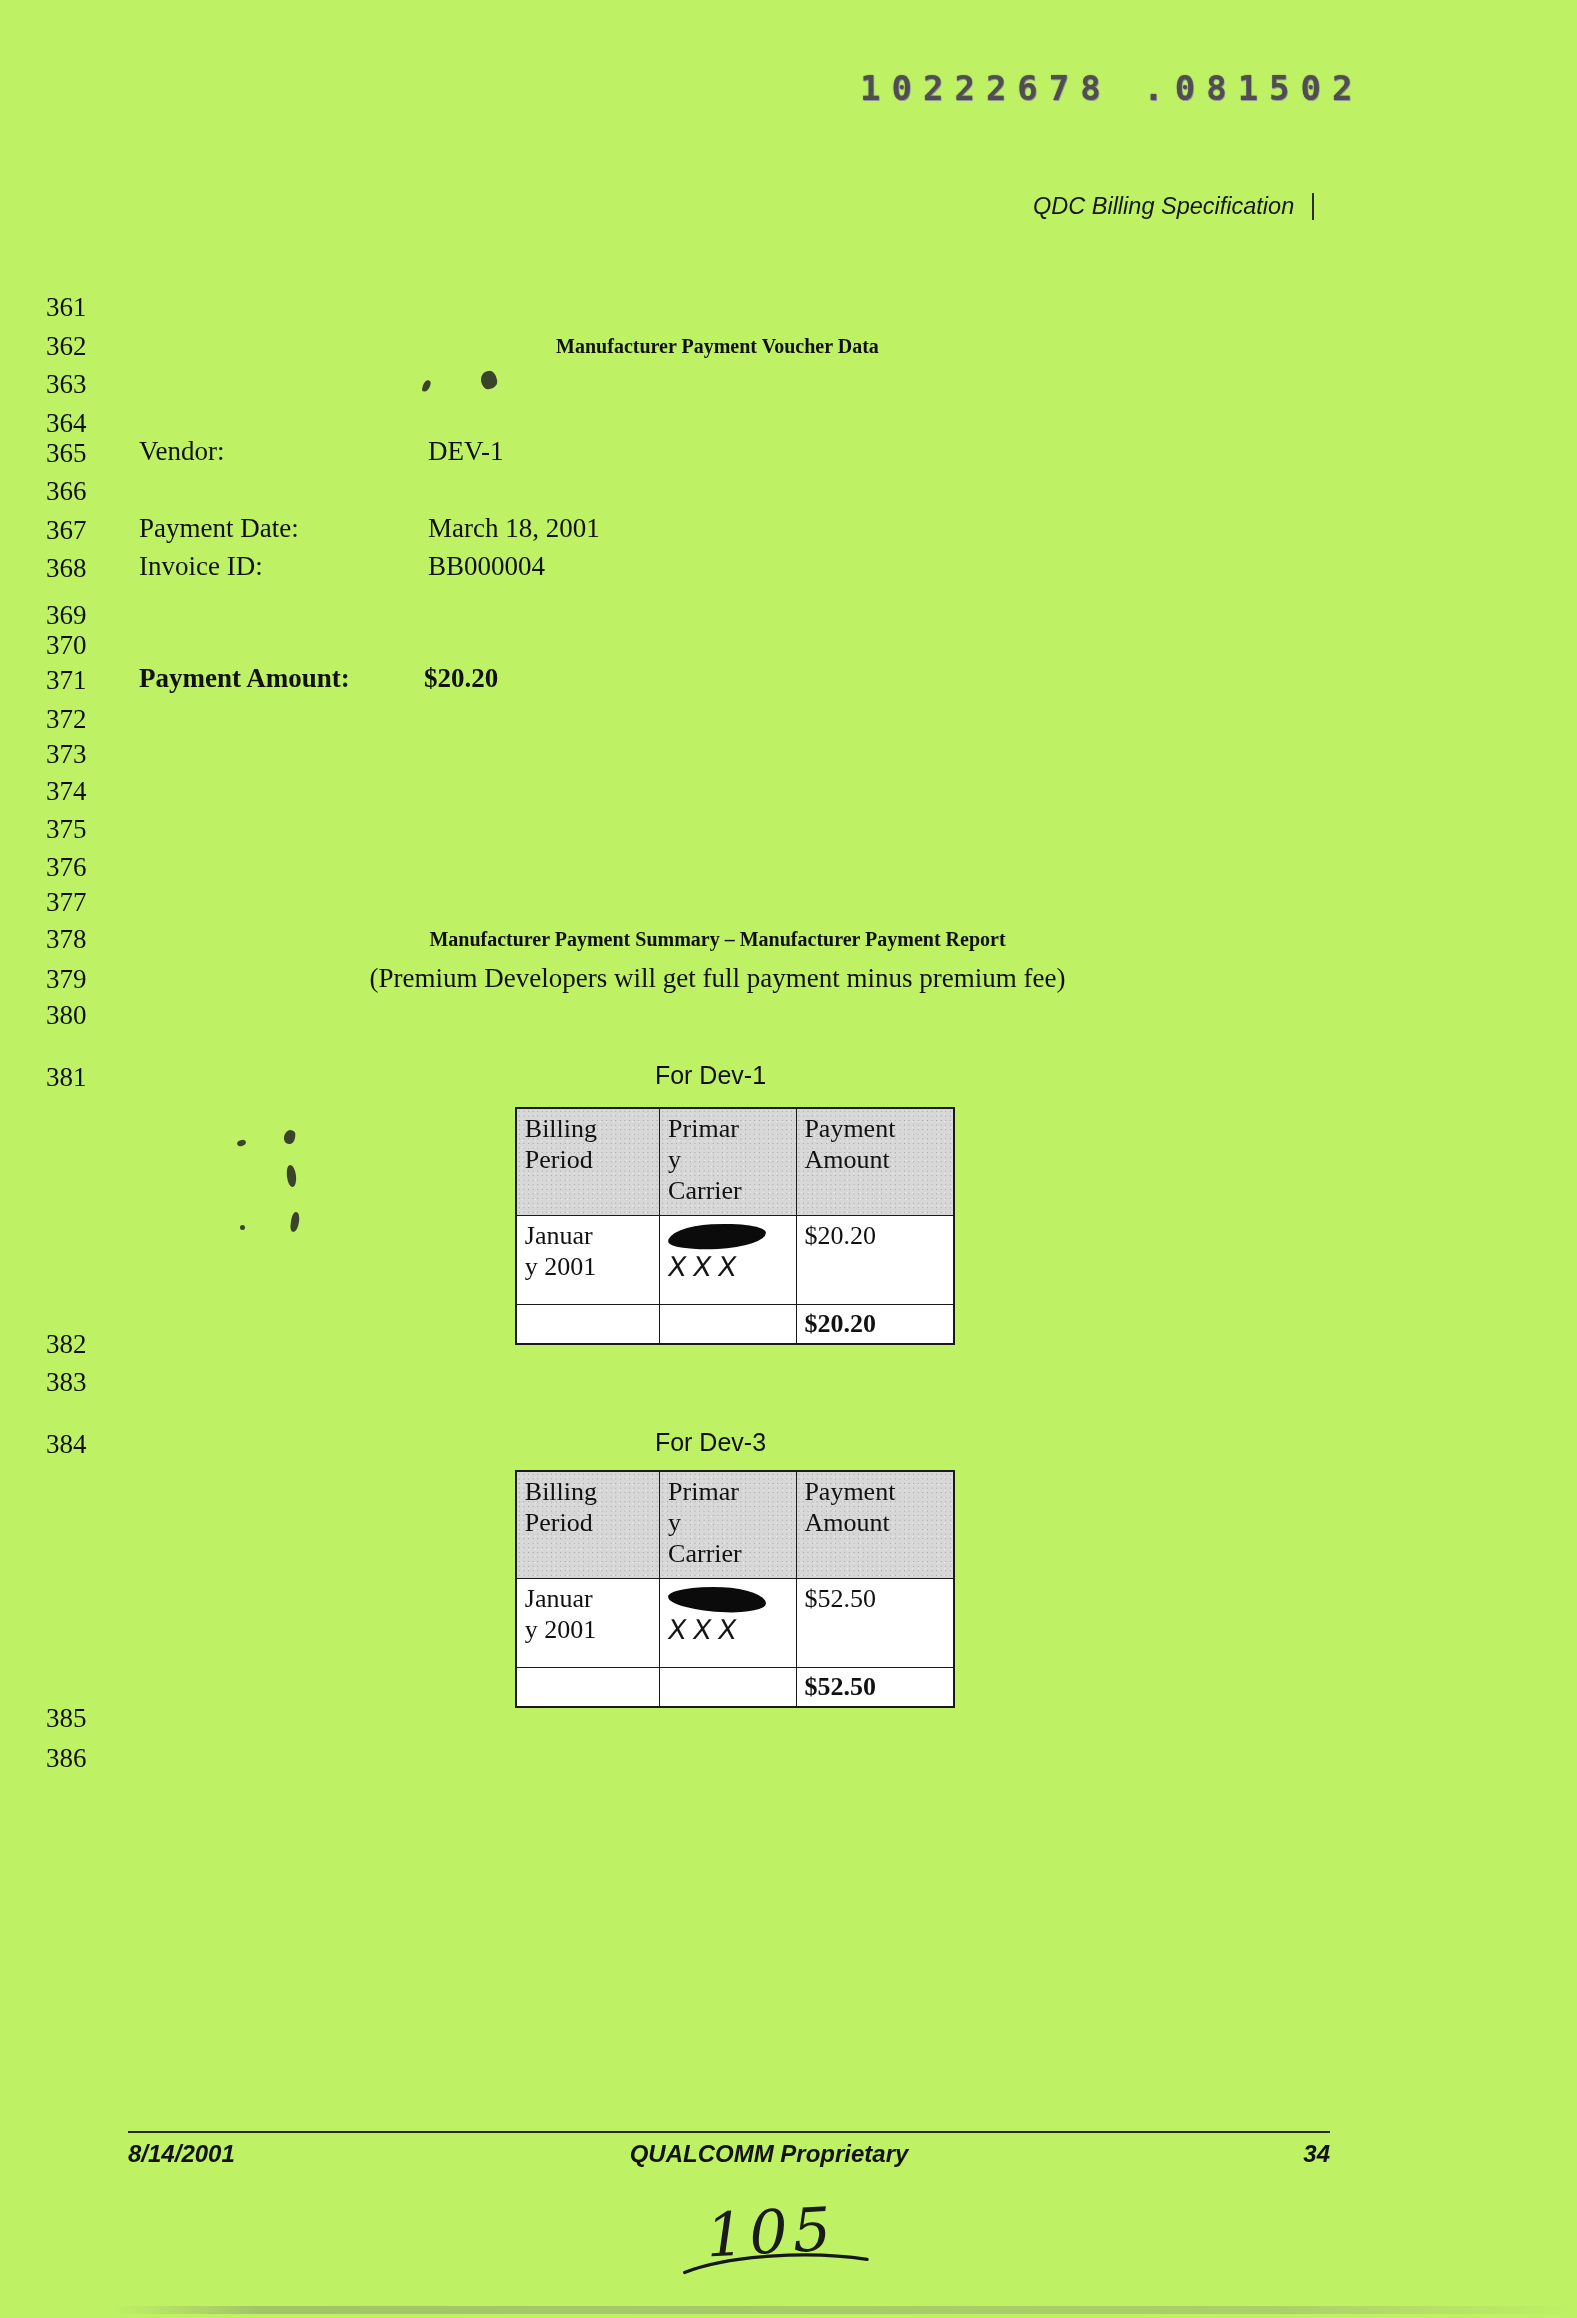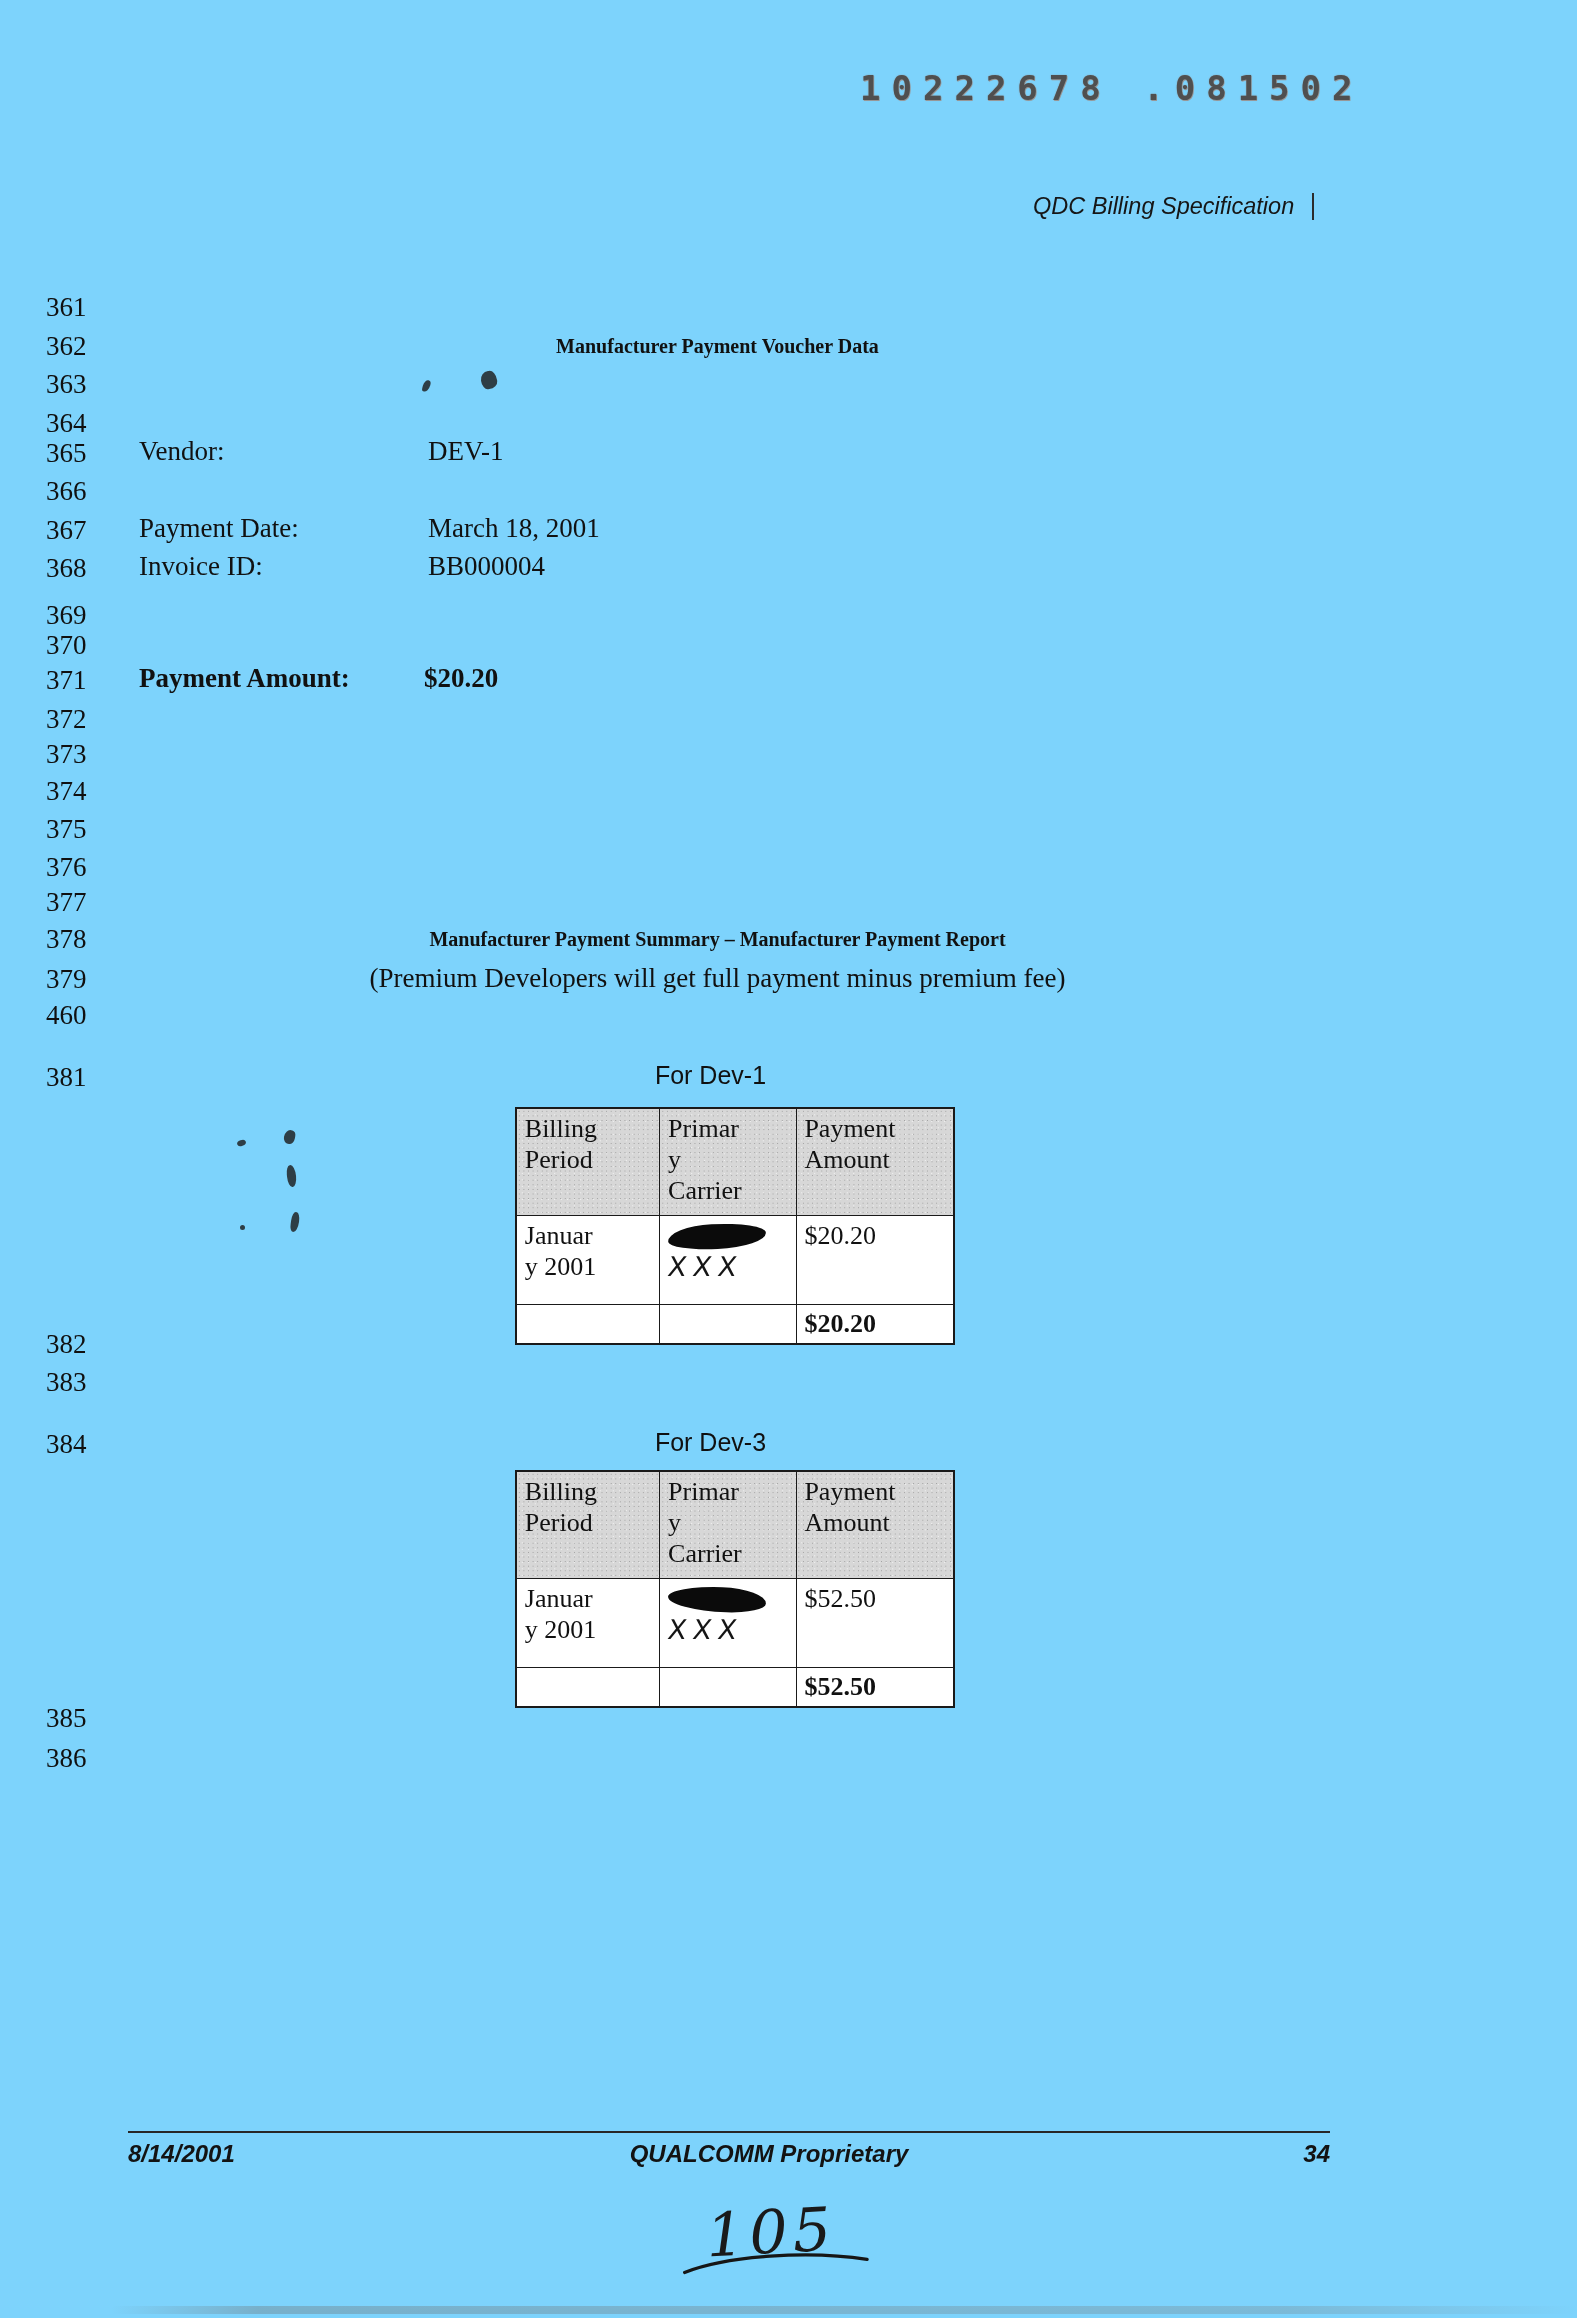--- a/index.html
+++ b/index.html
@@ -1,20 +1,20 @@
 <!DOCTYPE html>
 <html style="font-size:10.4px"><head>
 <meta charset="utf-8">
 <style>
   html, body { margin: 0; padding: 0; background: #e8e8e8; }
   .page {
     position: relative;
     width: 1578px;
     height: 2319px;
-    background: #7dd3fc;
+    background: #bef264;
     overflow: hidden;
     font-family: "Liberation Serif", "DejaVu Serif", serif;
     color: #111;
   }
 
   
   .stamp {
     position: absolute;
     left: 860px; top: 68px;
     font-family: "DejaVu Sans Mono", monospace;
@@ -200,21 +200,21 @@
   <div class="line-num" style="top:630px">370</div>
   <div class="line-num" style="top:665px">371</div>
   <div class="line-num" style="top:704px">372</div>
   <div class="line-num" style="top:739px">373</div>
   <div class="line-num" style="top:776px">374</div>
   <div class="line-num" style="top:814px">375</div>
   <div class="line-num" style="top:852px">376</div>
   <div class="line-num" style="top:887px">377</div>
   <div class="line-num" style="top:924px">378</div>
   <div class="line-num" style="top:964px">379</div>
-  <div class="line-num" style="top:1000px">460</div>
+  <div class="line-num" style="top:1000px">380</div>
   <div class="line-num" style="top:1062px">381</div>
   <div class="line-num" style="top:1329px">382</div>
   <div class="line-num" style="top:1367px">383</div>
   <div class="line-num" style="top:1429px">384</div>
   <div class="line-num" style="top:1703px">385</div>
   <div class="line-num" style="top:1743px">386</div>
 
   <div class="center-wrap h-bold" style="top:329px">Manufacturer Payment Voucher Data</div>
 
   <div class="smudge" style="left:423px; top:380px; width:7.2px; height:11.7px; border-radius:60% 40% 70% 30%; transform:rotate(16deg);"></div>

